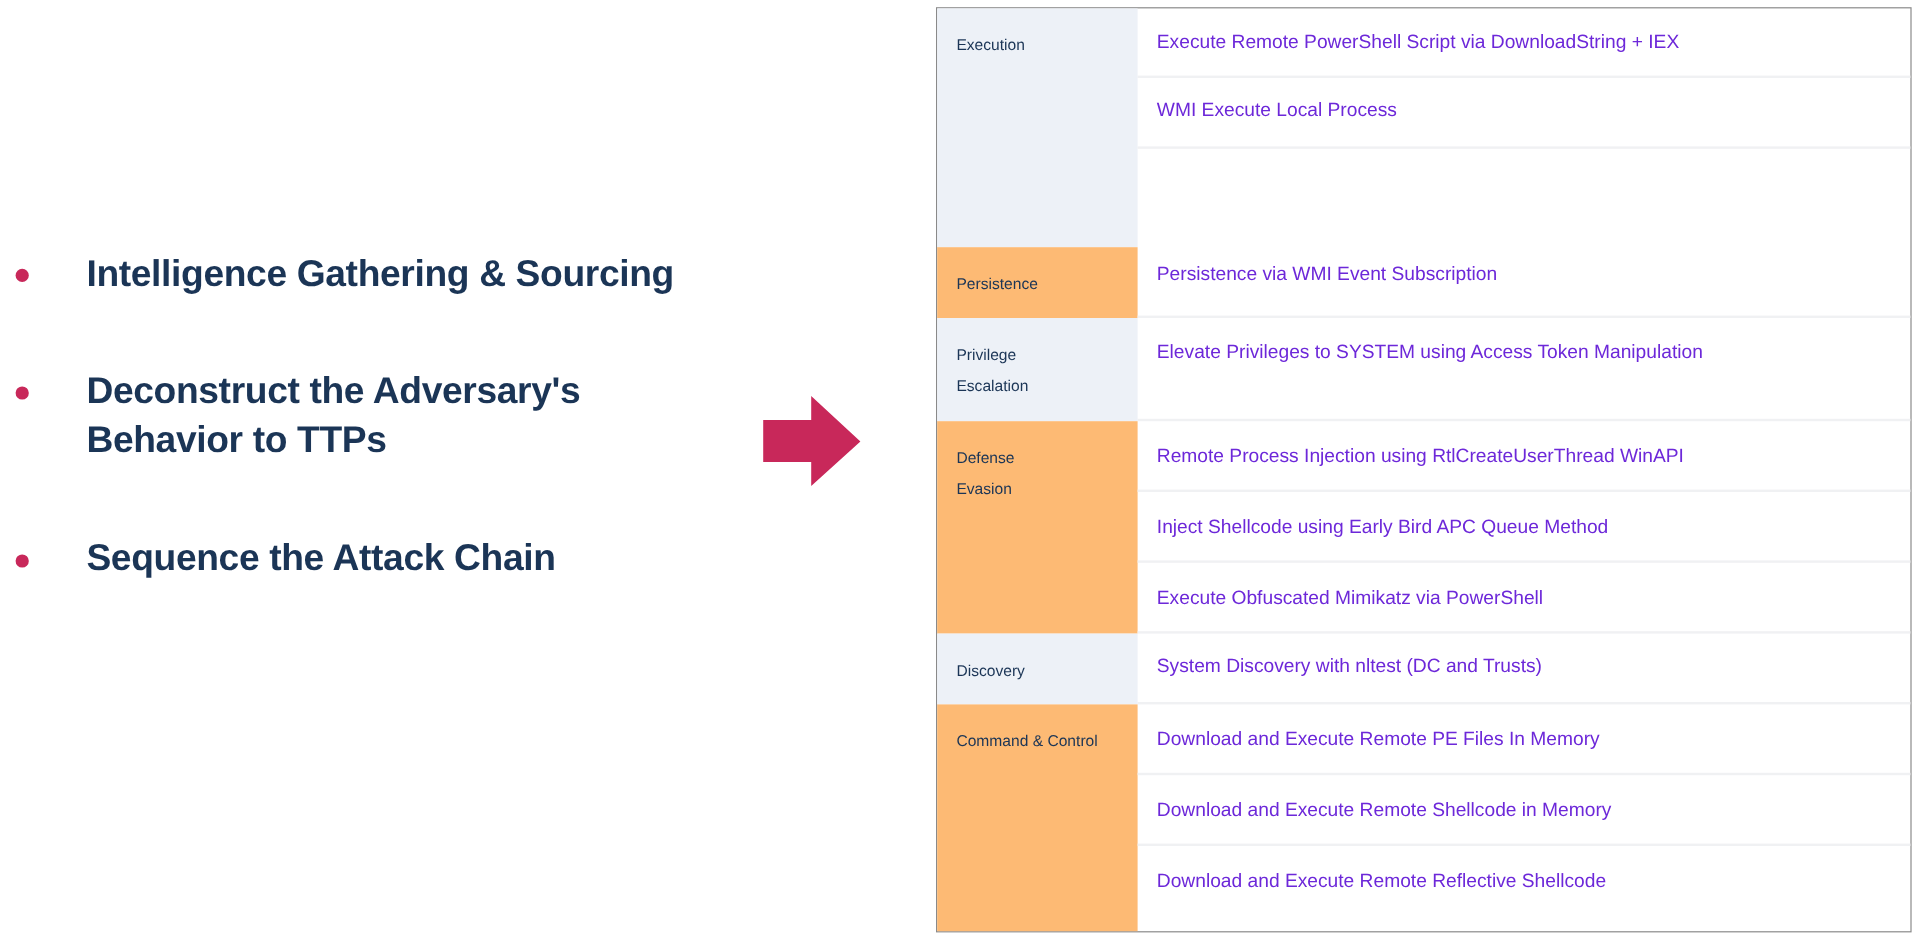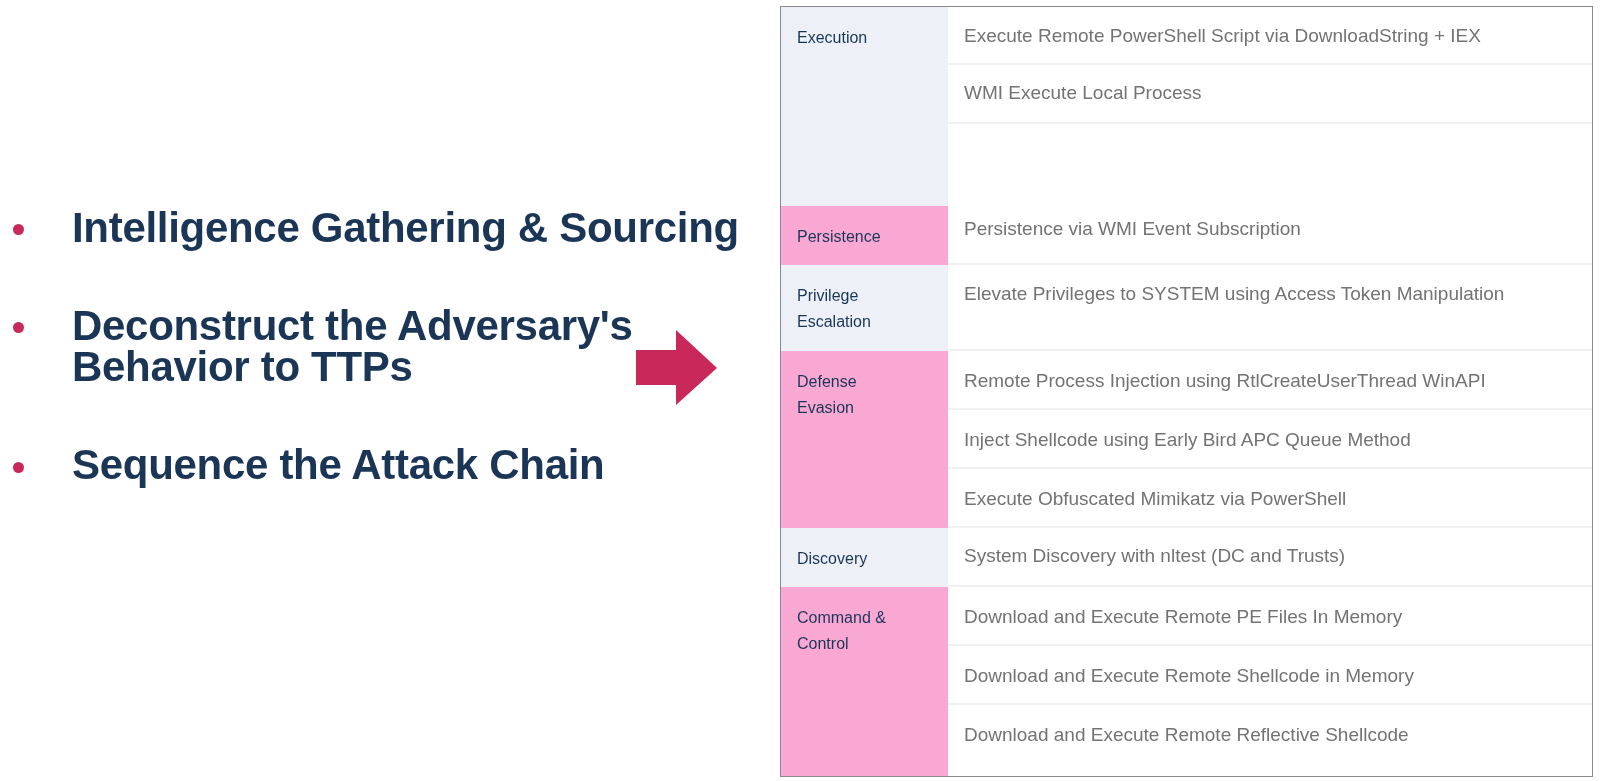--- a/index.html
+++ b/index.html
@@ -1,29 +1,29 @@
 <!DOCTYPE html>
 <html><head>
 <meta charset="utf-8">
 <style>
   html, body { margin:0; padding:0; }
   body { width:1600px; height:781px; background:#ffffff; position:relative; overflow:hidden;
          font-family:"Liberation Sans", "DejaVu Sans", sans-serif; color:#1b3556; }
   .bullets { position:absolute; left:0; top:0; width:640px; }
   .dot { position:absolute; left:13px; width:11px; height:11px; border-radius:50%; background:#c8285a; }
-  .btext { position:absolute; left:72px; font-weight:bold; font-size:42px; line-height:41px; color:#1b3556; letter-spacing:-0.3px; white-space:nowrap; }
+  .btext { position:absolute; left:72px; font-weight:bold; font-size:31px; line-height:41px; color:#1b3556; letter-spacing:-0.3px; white-space:nowrap; }
   .arrow { position:absolute; left:636px; top:330px; }
   .tbl { position:absolute; left:780px; top:6px; width:813px; height:771px; border:1.5px solid #8a8a8a; box-sizing:border-box; background:#fff; }
   .grp { position:absolute; left:0; right:0; }
   .tac { position:absolute; left:0; top:0; bottom:0; width:167px; box-sizing:border-box; padding:18px 0 0 16px;
-         font-size:16px; line-height:26px; color:#1b3556; }
+         font-size:13px; line-height:26px; color:#1b3556; }
   .tac.a { background:#edf1f7; }
-  .tac.b { background:#f9a8d4; }
-  .tech { position:absolute; left:167px; right:0; box-sizing:border-box; padding:0 16px; font-size:19px; line-height:23px;
-          color:#737373; display:flex; align-items:flex-start; border-bottom:2px solid #f0f1f3; }
+  .tac.b { background:#fdba74; }
+  .tech { position:absolute; left:167px; right:0; box-sizing:border-box; padding:0 16px; font-size:16px; line-height:23px;
+          color:#6d28d9; display:flex; align-items:flex-start; border-bottom:2px solid #f0f1f3; }
 </style>
 </head>
 <body>
 
 <div class="bullets">
   <div>
     <span class="dot" style="top:224px"></span>
     <span class="btext" style="top:207px">Intelligence Gathering &amp; Sourcing</span>
   </div>
   <div>

